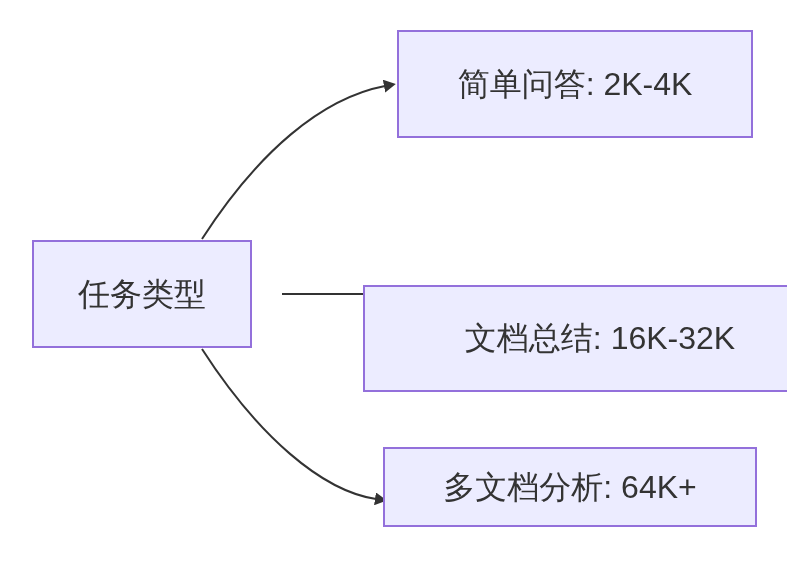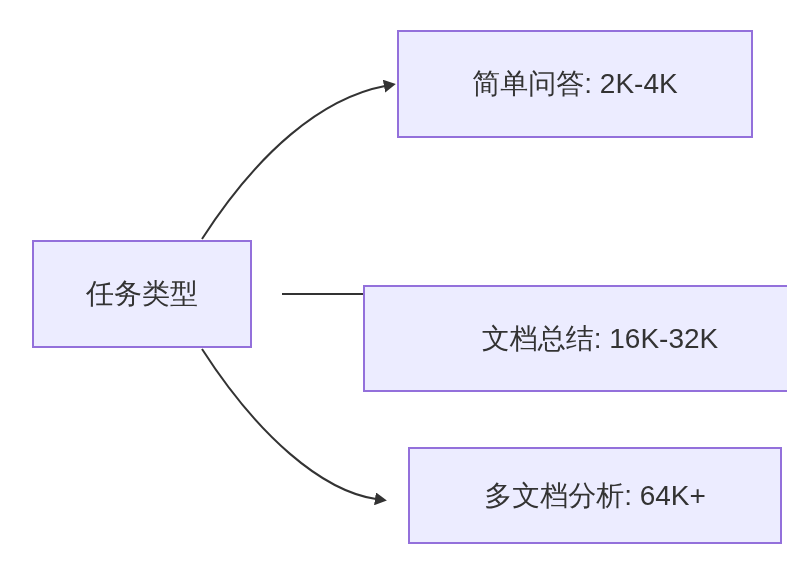--- a/index.html
+++ b/index.html
@@ -37,28 +37,28 @@
   }
   .node{
     position:absolute;
     box-sizing:border-box;
     background:var(--node-fill);
     border:2px solid var(--node-border);
     color:var(--text-color);
     display:flex;
     align-items:center;
     justify-content:center;
-    font-size:28px;
+    font-size:32px;
     line-height:1.2;
     white-space:nowrap;
   }
   .node-root   {left:32px;  top:240px; width:220px; height:108px;}
   .node-qa     {left:397px; top:30px;  width:356px; height:108px;}
   .node-docsum {left:363px; top:240px; width:474px; height:107px;margin-top:45px;}
-  .node-multi  {left:408px; top:447px; width:374px; height:97px;}
+  .node-multi  {left:383px; top:447px; width:374px; height:80px;}
 </style>
 </head>
 <body>
 
 <div class="canvas">
 
   <svg class="edges" viewBox="0 0 787 572" xmlns="http://www.w3.org/2000/svg">
     <defs>
       <marker id="arrow" markerUnits="userSpaceOnUse" markerWidth="13" markerHeight="13" refX="1" refY="6.5" orient="auto">
         <path class="arrowhead" d="M 0 0 L 12 6.5 L 0 13 z"></path>

